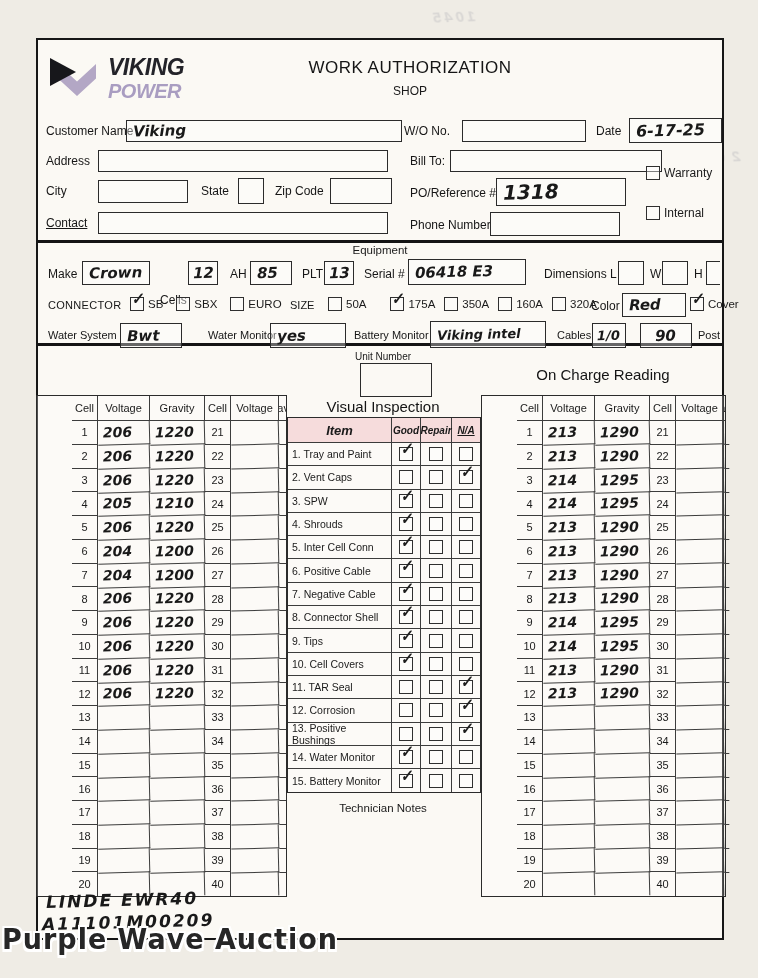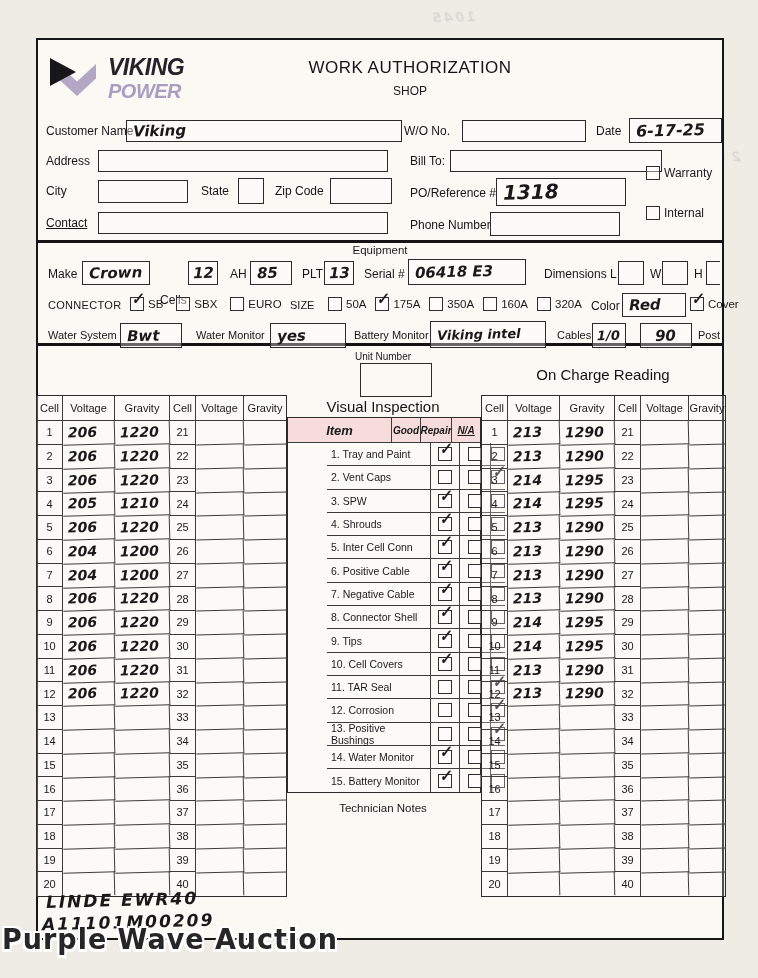--- a/index.html
+++ b/index.html
@@ -43,21 +43,21 @@
   .sec-customer{position:absolute;left:0;top:72px;width:100%;height:128px;}
   
   .sec-equipment{position:absolute;left:0;top:200px;width:100%;height:106px;
       border-top:3px solid #141414;border-bottom:3px solid #141414;box-sizing:border-box;}
   .eq-title{position:absolute;left:0;right:0;top:1px;text-align:center;font-size:11.5px;}
   .small-lbl{font-size:11px;}
   
   .sec-main{position:absolute;left:0;top:306px;width:100%;height:592px;}
   .rd-title{position:absolute;text-align:center;font-size:15px;color:#141414;}
   .rtable{position:absolute;border:1.5px solid #2b2b2b;box-sizing:content-box;background:rgba(255,255,255,.25);}
-  .rrow{display:flex;height:23.75px;}
+  .rrow{display:flex;height:23.75px;padding-left:35px;}
   .rrow.rhead{height:25px;}
   .rc{box-sizing:border-box;border-right:1px solid #3c3c3c;border-bottom:1px solid #3c3c3c;
       display:flex;align-items:center;justify-content:center;overflow:hidden;}
   .rc:last-child{border-right:none;}
   .rrow:last-child .rc{border-bottom:none;}
   .rc:nth-child(1){width:26px;flex:0 0 26px;}
   .rc:nth-child(2){width:52px;flex:0 0 52px;}
   .rc:nth-child(3){width:55px;flex:0 0 55px;}
   .rc:nth-child(4){width:26px;flex:0 0 26px;}
   .rc:nth-child(5){width:48px;flex:0 0 48px;}
@@ -70,21 +70,21 @@
   .virow{display:flex;height:23.3px;}
   .virow.vihead{height:25px;background:#f6dcdc;}
   .vic{box-sizing:border-box;border-right:1px solid #3c3c3c;border-bottom:1px solid #3c3c3c;
        display:flex;align-items:center;justify-content:center;position:relative;overflow:visible;}
   .vic:last-child{border-right:none;text-decoration:underline;}
   .virow:last-child .vic{border-bottom:none;}
   .vic:nth-child(1){width:104px;flex:0 0 104px;justify-content:flex-start;padding-left:4px;}
   .vic:nth-child(2){width:29px;flex:0 0 29px;}
   .vic:nth-child(3){width:31px;flex:0 0 31px;}
   .vic:nth-child(4){flex:1;}
-  .vi-item{font-size:10.5px;margin-left:39px;}
+  .vi-item{font-size:10.5px;}
   .vihead .vic:nth-child(1){font-size:13px;font-weight:bold;font-style:italic;justify-content:center;padding-left:0;}
   .vihead .vic{font-size:10px;font-weight:bold;font-style:italic;}
   #notes-label{position:absolute;left:249px;top:456px;width:192px;text-align:center;font-size:11.5px;}
   
   #unit-label{position:absolute;left:250px;top:5px;width:190px;text-align:center;font-size:10px;}
   #unit-box{position:absolute;left:322px;top:17px;width:70px;height:32px;border:1.5px solid #2b2b2b;}
   
   .foot-hw{position:absolute;font-size:17px;letter-spacing:2px;}
   #watermark{
     position:absolute;left:2px;top:924px;font-size:27px;font-weight:800;letter-spacing:1px;
@@ -210,21 +210,21 @@
           </span>
           <span class="cblbl">SB</span>
         </span><span class="cbwrap">
           <span class="cb"></span>
           <span class="cblbl">SBX</span>
         </span><span class="cbwrap">
           <span class="cb"></span>
           <span class="cblbl">EURO</span>
         </span></div>
     <div class="lbl small-lbl" style="left:252px;top:56px;">SIZE</div>
-    <div style="position:absolute;left:290px;top:54px;" id="size-group"><span class="cbwrap" style="margin-right: 9px;">
+    <div style="position:absolute;left:290px;top:54px;" id="size-group"><span class="cbwrap" style="margin-right: 24px;">
           <span class="cb"></span>
           <span class="cblbl">50A</span>
         </span><span class="cbwrap" style="margin-right: 9px;">
           <span class="cb">
             <span class="tick">✓</span>
           </span>
           <span class="cblbl">175A</span>
         </span><span class="cbwrap" style="margin-right: 9px;">
           <span class="cb"></span>
           <span class="cblbl">350A</span>
@@ -243,21 +243,21 @@
           <span class="cb">
             <span class="tick">✓</span>
           </span>
           <span class="cblbl">Cover</span>
         </span></div>
 
     <div class="lbl small-lbl" style="left:10px;top:86px;">Water System</div>
     <div class="box" style="left:82px;top:80px;width:62px;height:25px;">
       <span class="hw">Bwt</span>
     </div>
-    <div class="lbl small-lbl" style="left:158px;top:86px;">Water Monitor</div>
+    <div class="lbl small-lbl" style="left:170px;top:86px;">Water Monitor</div>
     <div class="box" style="left:232px;top:80px;width:76px;height:25px;">
       <span class="hw">yes</span>
     </div>
     <div class="lbl small-lbl" style="left:316px;top:86px;">Battery Monitor</div>
     <div class="box" style="left:392px;top:78px;width:116px;height:27px;">
       <span class="hw" style="font-size:13px;">Viking intel</span>
     </div>
     <div class="lbl small-lbl" style="left:519px;top:86px;">Cables</div>
     <div class="box" style="left:554px;top:80px;width:34px;height:25px;">
       <span class="hw" style="padding-left:4px;font-size:13px;">1/0</span>

